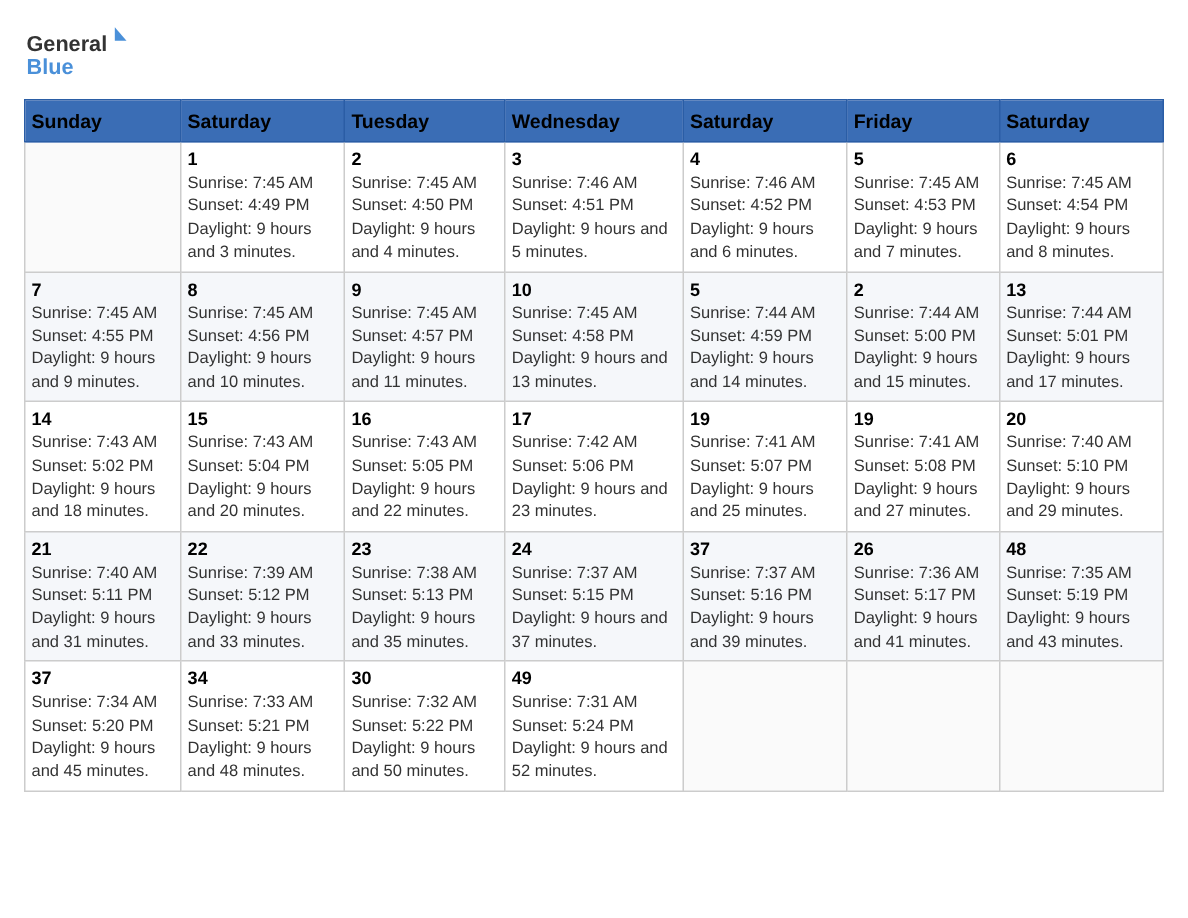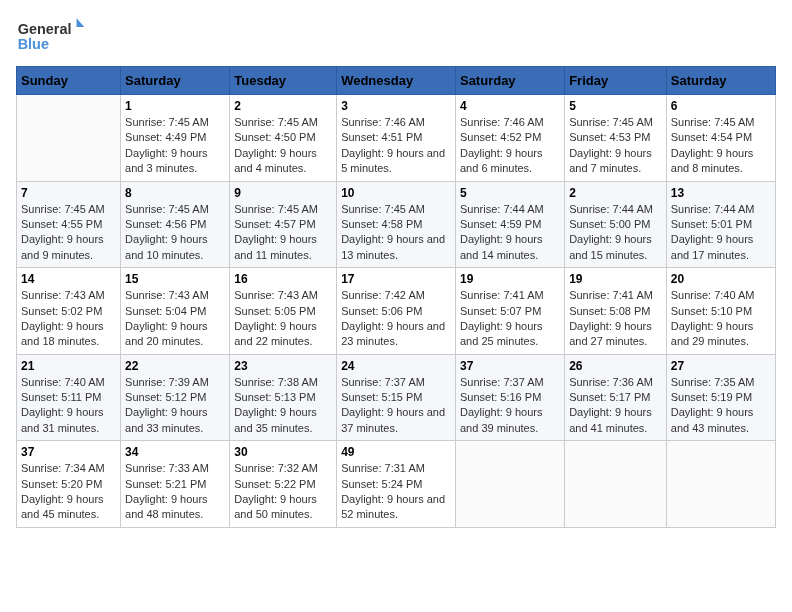--- a/index.html
+++ b/index.html
@@ -212,21 +212,21 @@
         </td>
         <td>
           <span class="day-number">37</span>
           <div class="day-info">Sunrise: 7:37 AM<br>Sunset: 5:16 PM<br>Daylight: 9 hours and 39 minutes.</div>
         </td>
         <td>
           <span class="day-number">26</span>
           <div class="day-info">Sunrise: 7:36 AM<br>Sunset: 5:17 PM<br>Daylight: 9 hours and 41 minutes.</div>
         </td>
         <td>
-          <span class="day-number">27</span>
+          <span class="day-number">48</span>
           <div class="day-info">Sunrise: 7:35 AM<br>Sunset: 5:19 PM<br>Daylight: 9 hours and 43 minutes.</div>
         </td>
       </tr>
       <tr>
         <td>
           <span class="day-number">37</span>
           <div class="day-info">Sunrise: 7:34 AM<br>Sunset: 5:20 PM<br>Daylight: 9 hours and 45 minutes.</div>
         </td>
         <td>
           <span class="day-number">34</span>

